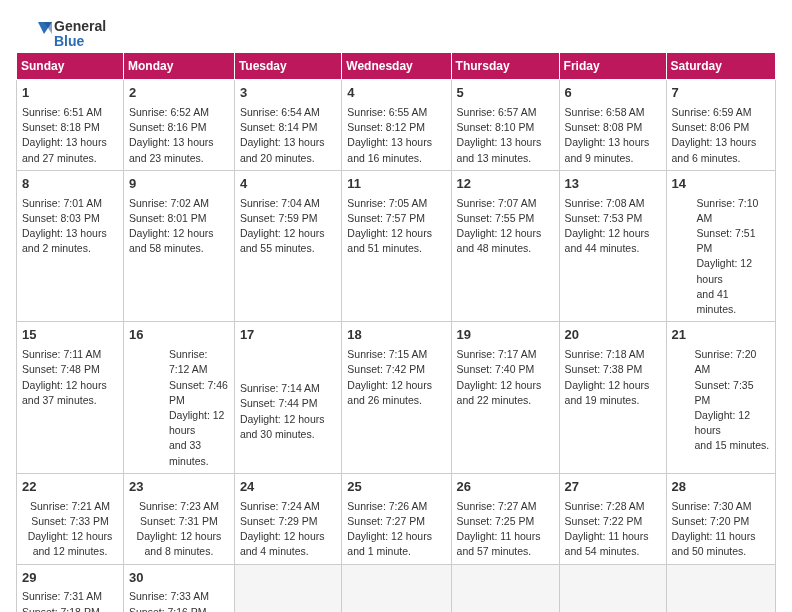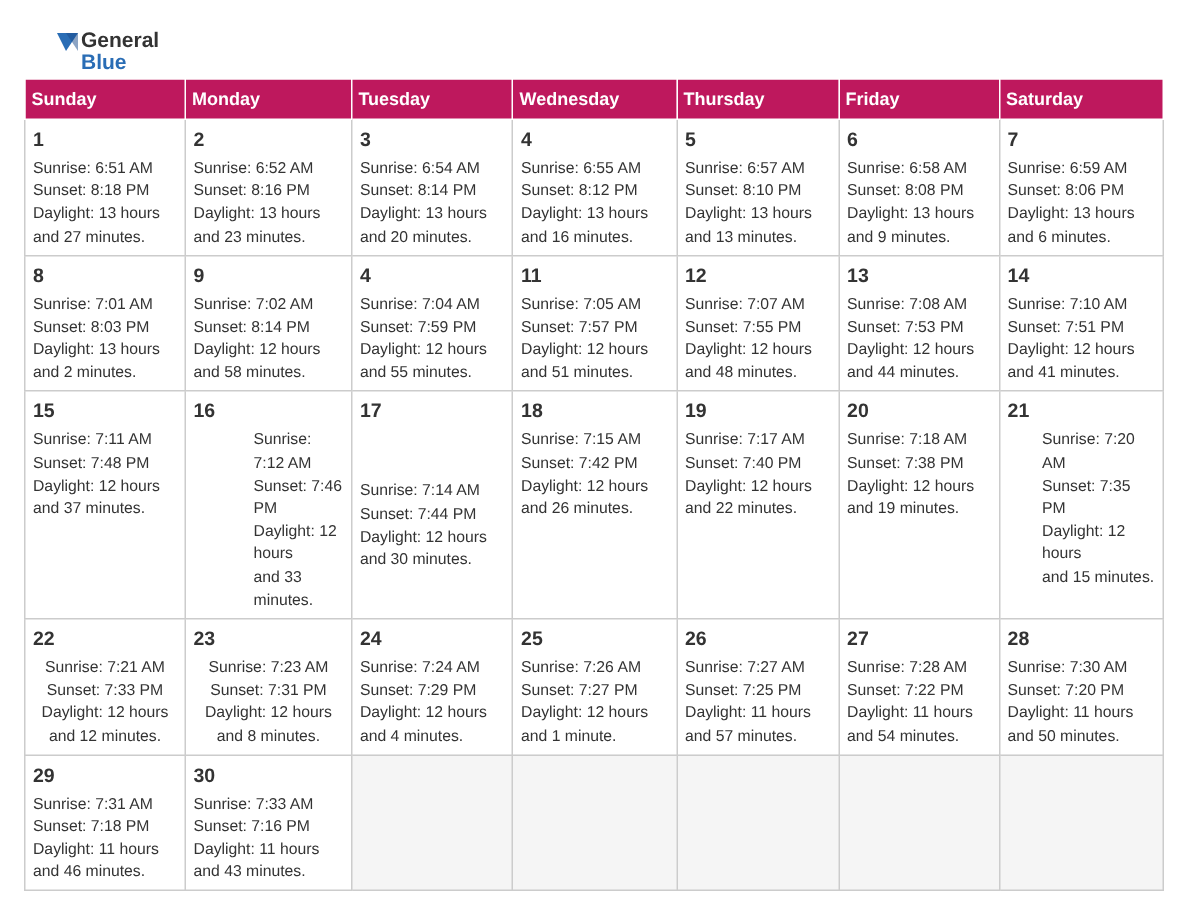--- a/index.html
+++ b/index.html
@@ -160,21 +160,21 @@
         <td>
           <span class="day-num">8</span>
           <div class="day-detail" style="white-space: pre-line;">Sunrise: 7:01 AM
 Sunset: 8:03 PM
 Daylight: 13 hours
 and 2 minutes.</div>
         </td>
         <td>
           <span class="day-num">9</span>
           <div class="day-detail" style="white-space: pre-line;">Sunrise: 7:02 AM
-Sunset: 8:14 PM
+Sunset: 8:01 PM
 Daylight: 12 hours
 and 58 minutes.</div>
         </td>
         <td>
           <span class="day-num">4</span>
           <div class="day-detail" style="white-space: pre-line;">Sunrise: 7:04 AM
 Sunset: 7:59 PM
 Daylight: 12 hours
 and 55 minutes.</div>
         </td>
@@ -194,21 +194,21 @@
         </td>
         <td>
           <span class="day-num">13</span>
           <div class="day-detail" style="white-space: pre-line;">Sunrise: 7:08 AM
 Sunset: 7:53 PM
 Daylight: 12 hours
 and 44 minutes.</div>
         </td>
         <td>
           <span class="day-num">14</span>
-          <div class="day-detail" style="white-space: pre-line;">Sunrise: 7:10 AM
+          <div class="day-detail" style="white-space: pre-line; margin-left: 25px;">Sunrise: 7:10 AM
 Sunset: 7:51 PM
 Daylight: 12 hours
 and 41 minutes.</div>
         </td>
       </tr>
       <tr>
         <td>
           <span class="day-num">15</span>
           <div class="day-detail" style="white-space: pre-line;">Sunrise: 7:11 AM
 Sunset: 7:48 PM

